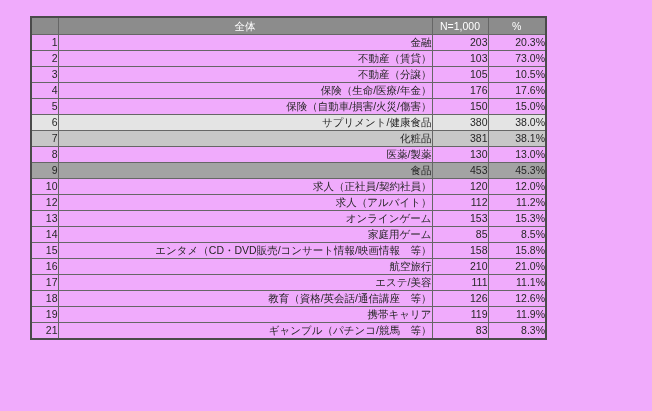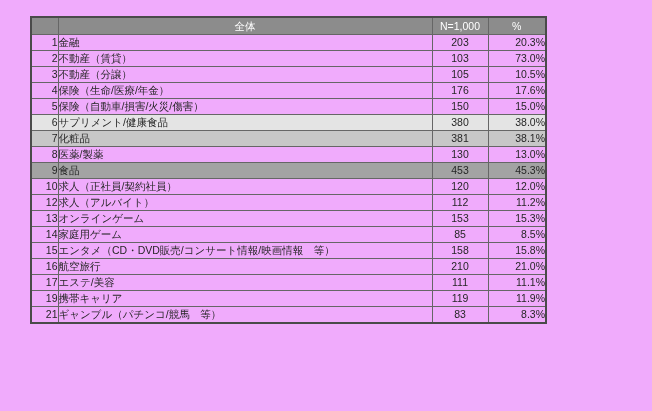--- a/index.html
+++ b/index.html
@@ -47,25 +47,25 @@
     color: var(--header-text, #ffffff);
     text-align: center;
     height: 16px;
     line-height: 16px;
   }
   td.no {
     text-align: right;
     padding-right: 5px;
   }
   td.label {
-    text-align: left;
+    text-align: right;
     padding-left: 5px;
   }
   td.n {
-    text-align: center;
+    text-align: right;
     padding-right: 9px;
   }
   td.pct {
     text-align: right;
     padding-right: 7px;
     margin-left: 12px;
   }
   tr.shade-light  td { background: var(--shade-light,  #e4e4e4); }
   tr.shade-medium td { background: var(--shade-medium, #c7c7c7); }
   tr.shade-dark   td { background: var(--shade-dark,   #a3a3a3); }
@@ -180,20 +180,26 @@
       <td class="n">210</td>
       <td class="pct">21.0%</td>
     </tr>
         <tr>
       <td class="no">17</td>
       <td class="label">エステ/美容</td>
       <td class="n">111</td>
       <td class="pct">11.1%</td>
     </tr>
         <tr>
+      <td class="no">18</td>
+      <td class="label">教育（資格/英会話/通信講座　等）</td>
+      <td class="n">126</td>
+      <td class="pct">12.6%</td>
+    </tr>
+        <tr>
       <td class="no">19</td>
       <td class="label">携帯キャリア</td>
       <td class="n">119</td>
       <td class="pct">11.9%</td>
     </tr>
         <tr>
       <td class="no">21</td>
       <td class="label">ギャンブル（パチンコ/競馬　等）</td>
       <td class="n">83</td>
       <td class="pct">8.3%</td>

